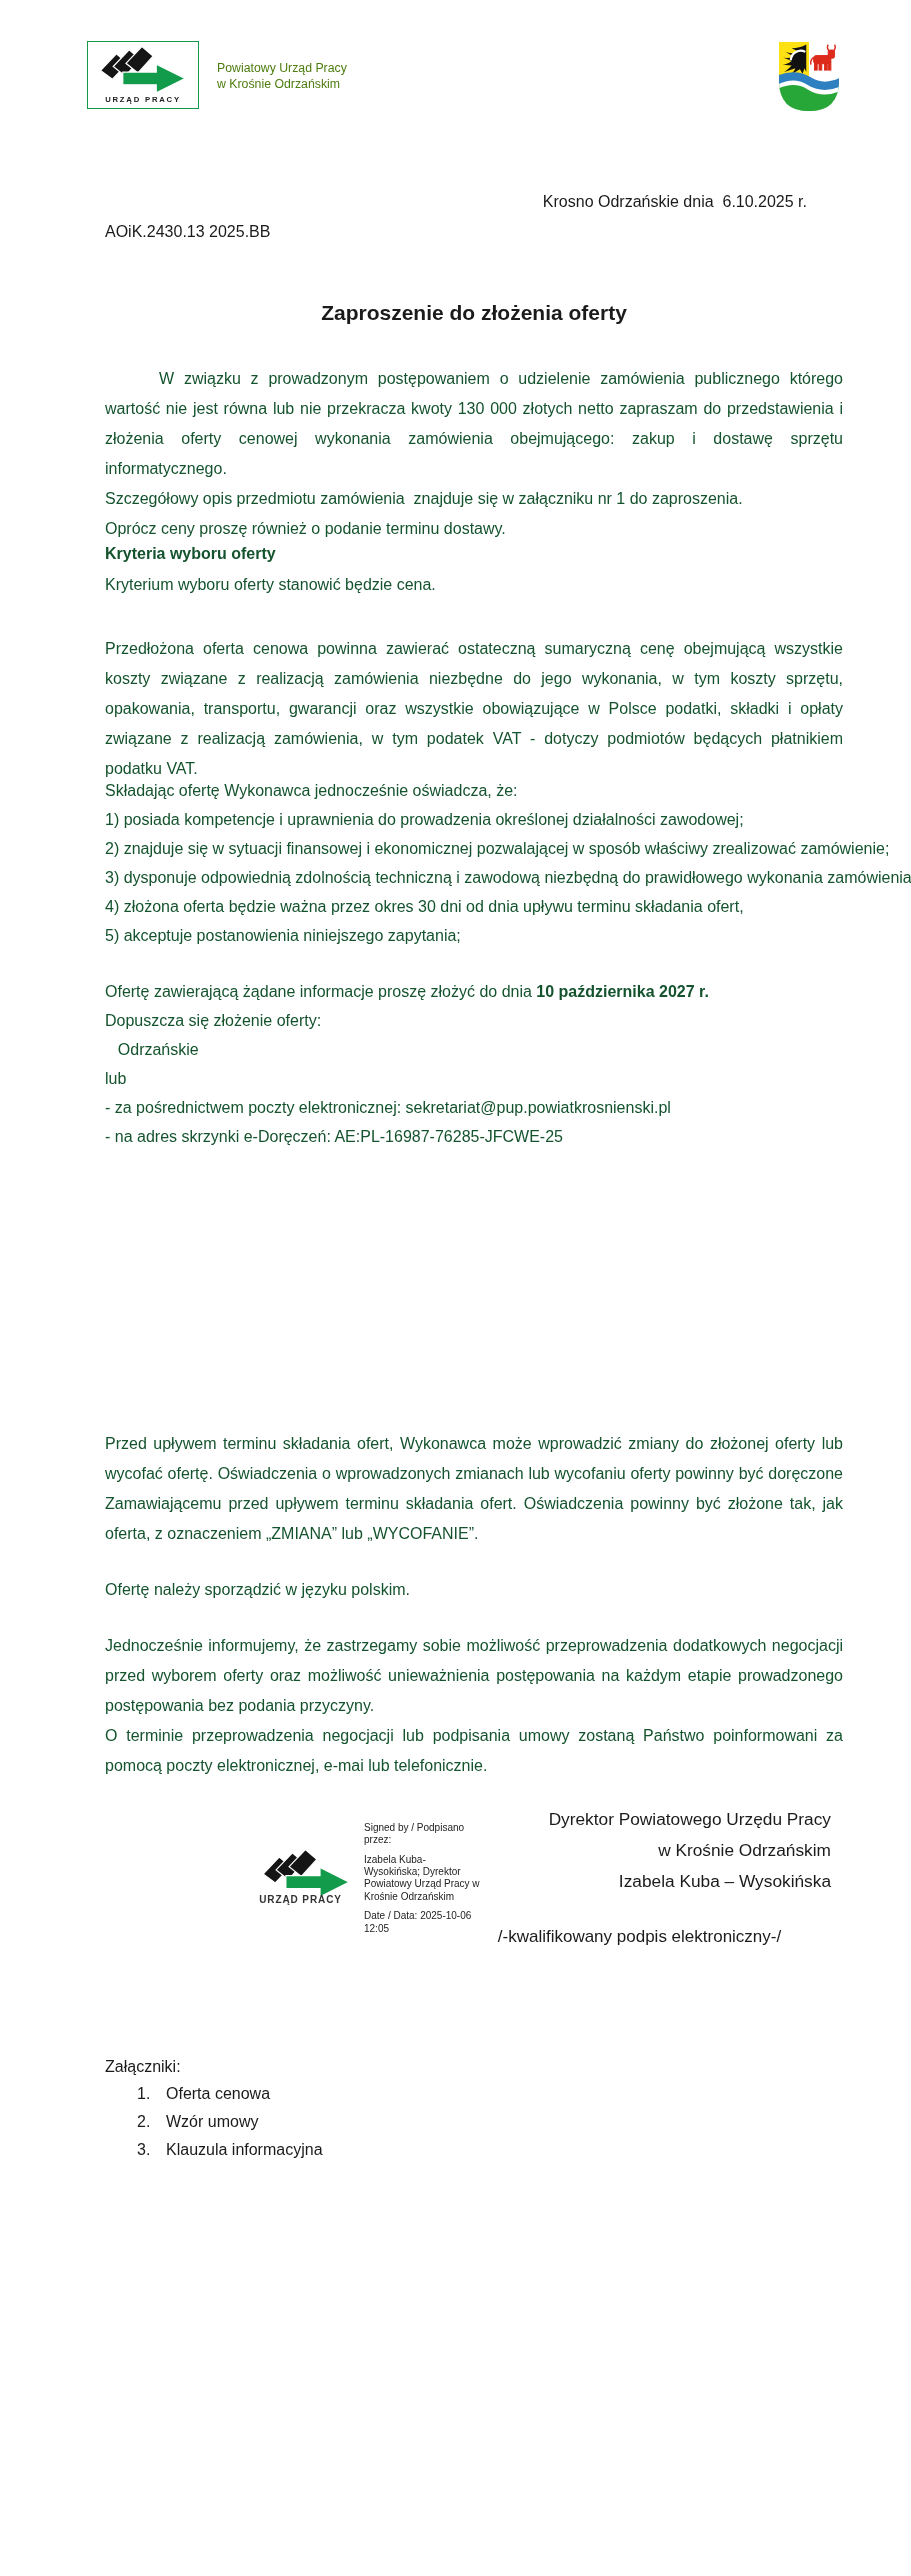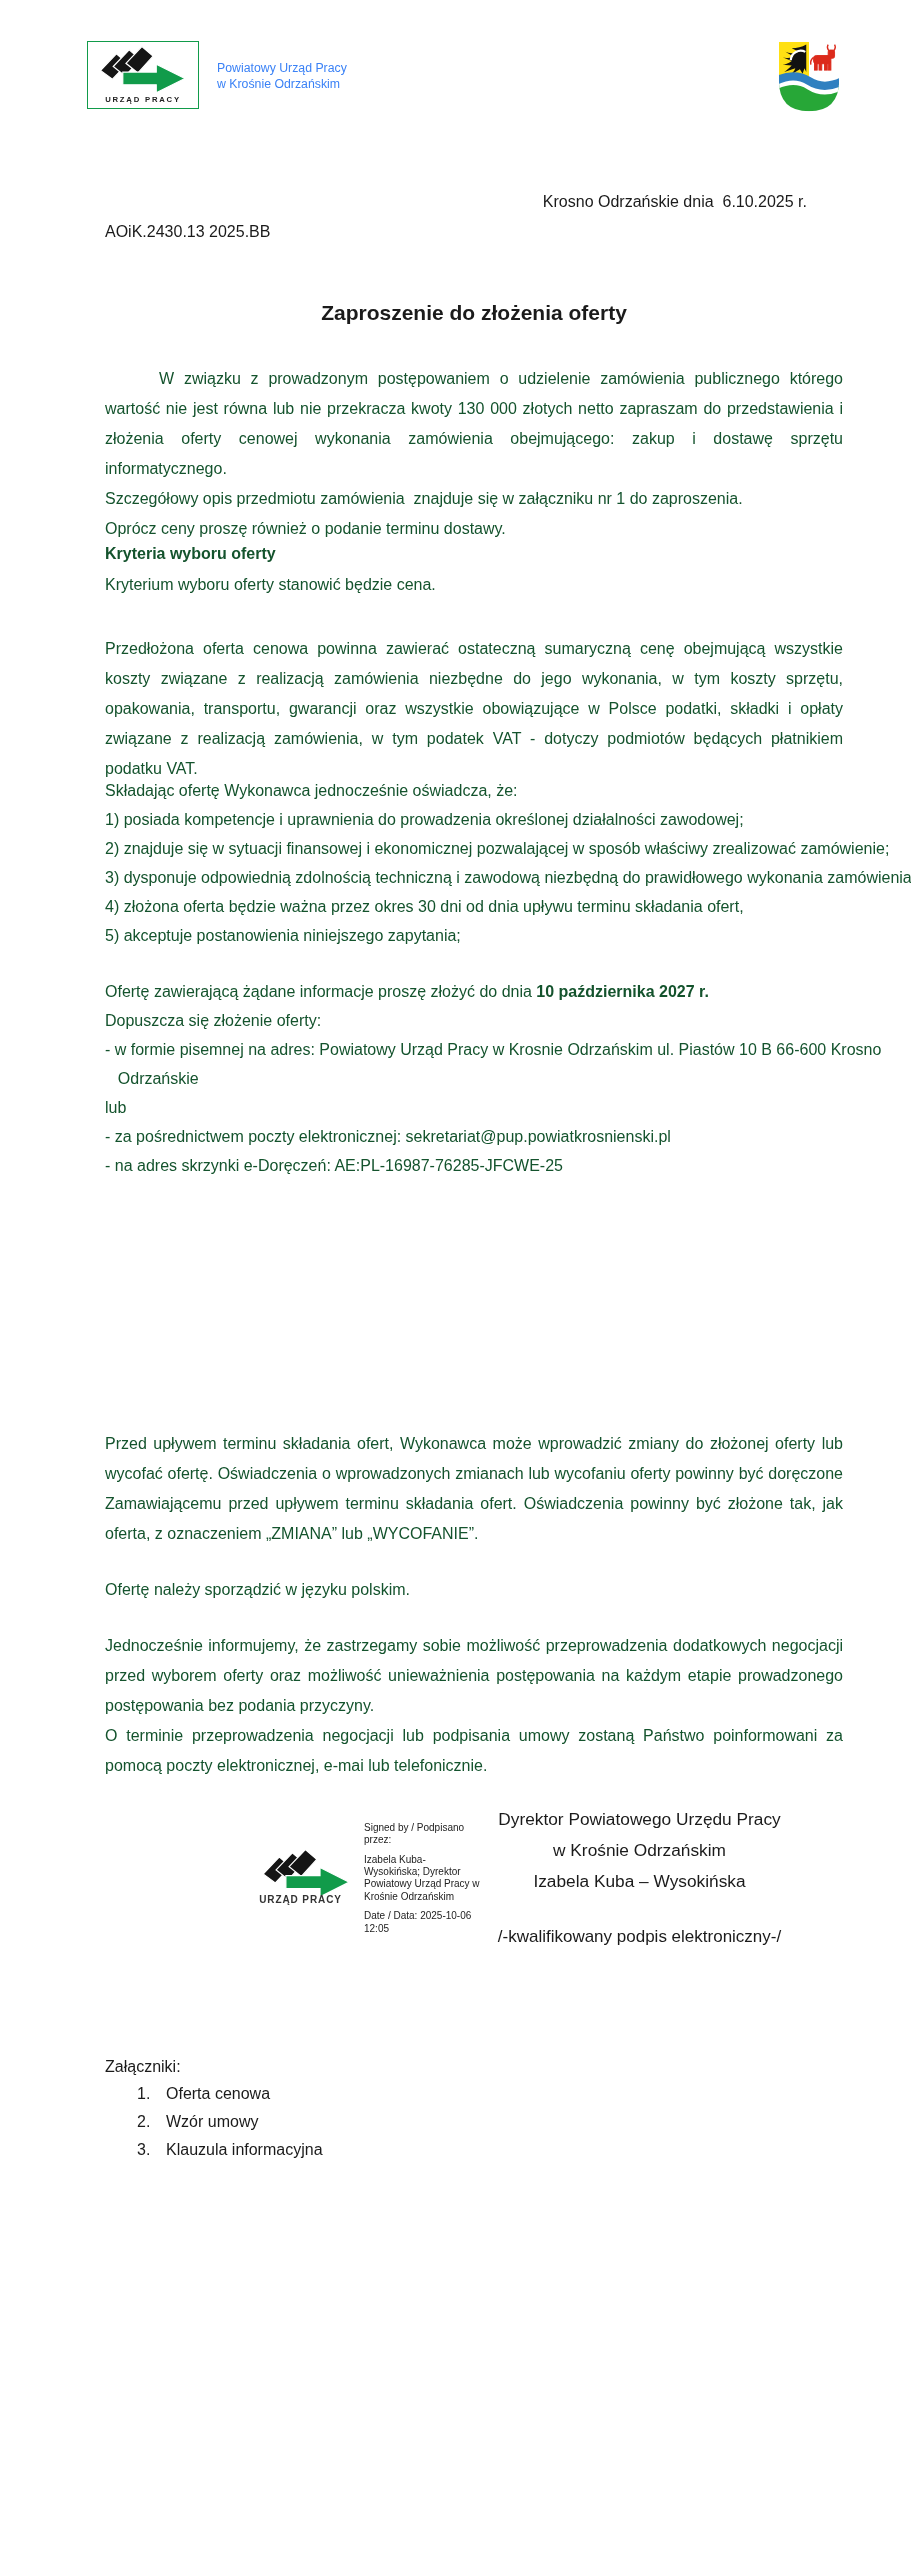--- a/index.html
+++ b/index.html
@@ -14,31 +14,31 @@
   p{margin:0;}
   b{font-weight:bold;}
   .indent{text-indent:54px;}
   .sub-indent{padding-left:12.8px;}
 
   
   .logo-box{left:87px;top:41px;width:112px;height:68px;border:1.8px solid #119b4a;background:#fff;box-sizing:border-box;}
   .logo-box svg{position:absolute;left:3.6px;top:2.7px;}
   .logo-label{position:absolute;left:0;right:0;bottom:3.6px;text-align:center;
               font-size:7.7px;font-weight:bold;letter-spacing:1.8px;color:#222;}
-  .org-name{left:217px;top:60px;font-size:12.3px;line-height:16.4px;color:#3b82f6;}
+  .org-name{left:217px;top:60px;font-size:12.3px;line-height:16.4px;color:#4d7c0f;}
   .coat{left:777px;top:40px;}
 
   .date-line{top:193px;right:104px;font-size:16px;white-space:pre;}
   .ref-line{top:223px;left:105px;font-size:16px;}
   .doc-title{top:301px;left:105px;width:738px;text-align:center;font-size:21px;font-weight:bold;}
 
   .heading{font-weight:bold;}
 
   
-  .sig-right{left:448px;width:383px;text-align:center;font-size:17.3px;line-height:31px;}
+  .sig-right{left:448px;width:383px;text-align:right;font-size:17.3px;line-height:31px;}
   .sig-qualified{left:448px;width:383px;text-align:center;font-size:17px;}
   .stamp-text{left:364px;top:1822px;width:164px;font-size:10px;line-height:12.3px;color:#222;}
   .stamp-text .gap{height:7.3px;}
   .stamp-logo{left:255px;top:1848px;}
   .stamp-logo-label{position:absolute;left:257px;top:1894px;width:87px;text-align:center;
                     font-size:10px;font-weight:bold;letter-spacing:0.9px;color:#333;}
 
   
   .att-heading{top:2058px;left:105px;font-size:16px;}
   .att-row{left:105px;width:456px;font-size:16px;}
@@ -130,21 +130,20 @@
     <p class="nowrap">4) złożona oferta będzie ważna przez okres 30 dni od dnia upływu terminu składania ofert,</p>
     <p class="nowrap">5) akceptuje postanowienia niniejszego zapytania;</p>
   </div>
 
   <div class="abs bodytxt" style="top:977px">
     <span class="keep">Ofertę zawierającą żądane informacje proszę złożyć do dnia </span><b>10 października 2027 r.</b>
   </div>
 
   <div class="abs bodytxt lh32" style="top:1006px">
     <p>Dopuszcza się złożenie oferty:</p>
-    <p class="nowrap">- w formie pisemnej na adres: Powiatowy Urząd Pracy w Krosnie Odrzańskim ul. Piastów 10 B 66-600 Krosno</p>
     <p class="sub-indent">Odrzańskie</p>
     <p>lub</p>
     <p>- za pośrednictwem poczty elektronicznej: sekretariat@pup.powiatkrosnienski.pl</p>
     <p>- na adres skrzynki e-Doręczeń: AE:PL-16987-76285-JFCWE-25</p>
   </div>
 
   <div class="abs bodytxt justify" style="top:1429px">Przed upływem terminu składania ofert, Wykonawca może wprowadzić zmiany do złożonej oferty lub wycofać ofertę. Oświadczenia o wprowadzonych zmianach lub wycofaniu oferty powinny być doręczone Zamawiającemu przed upływem terminu składania ofert. Oświadczenia powinny być złożone tak, jak oferta, z oznaczeniem „ZMIANA” lub „WYCOFANIE”.</div>
 
   <div class="abs bodytxt" style="top:1575px">Ofertę należy sporządzić w języku polskim.</div>
 

